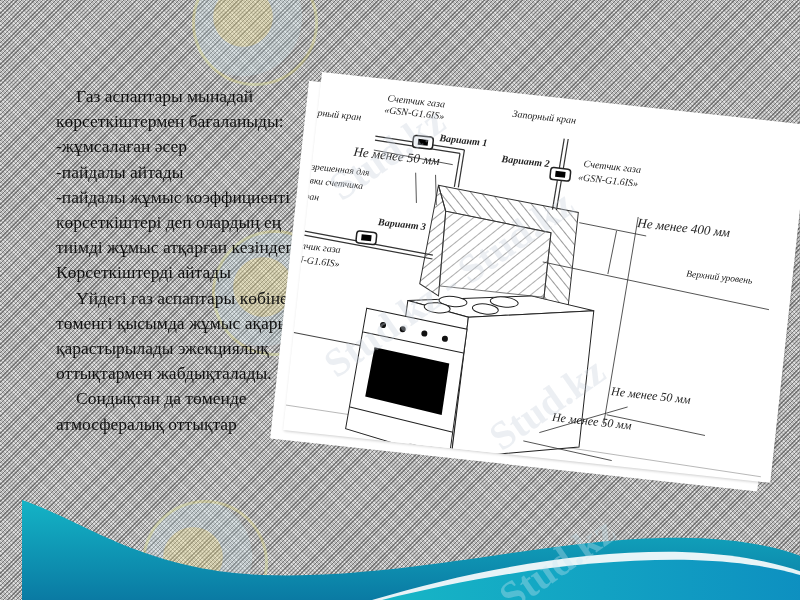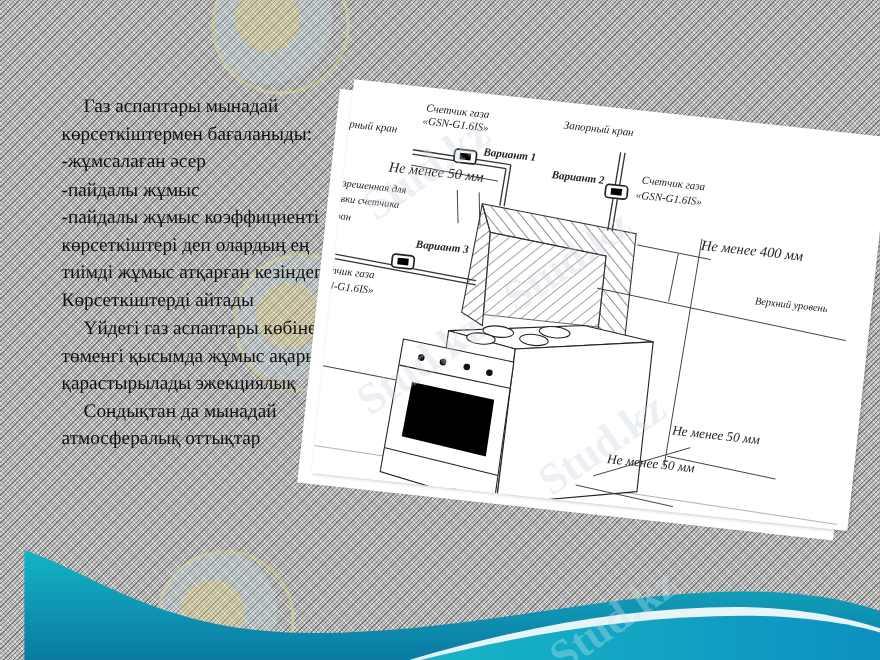--- a/index.html
+++ b/index.html
@@ -59,29 +59,30 @@
 <div class="slide">
 
   <div class="wm-logo" style="left:170px;top:-40px;"></div>
   <div class="wm-logo" style="left:190px;top:230px;"></div>
   <div class="wm-logo" style="left:120px;top:500px;"></div>
 
   <div class="text-block" id="textBlock">
       <span class="line indent">Газ аспаптары мынадай</span>
       <span class="line">көрсеткіштермен бағаланыды:</span>
       <span class="line">-жұмсалаған әсер</span>
-      <span class="line">-пайдалы жұмыс</span>
+      <span class="line">-пайдалы айтады</span>
       <span class="line">-пайдалы жұмыс коэффициенті</span>
       <span class="line">көрсеткіштері деп олардың ең</span>
       <span class="line">тиімді  жұмыс атқарған кезіндегі</span>
       <span class="line">Көрсеткіштерді айтады</span>
       <span class="line indent">Үйдегі газ аспаптары көбінесе</span>
       <span class="line">төменгі қысымда жұмыс ақарып,</span>
       <span class="line"> қарастырылады эжекциялық</span>
-      <span class="line indent">Сондықтан да мынадай</span>
+      <span class="line">оттықтармен жабдықталады.</span>
+      <span class="line indent">Сондықтан да төменде</span>
       <span class="line">атмосфералық оттықтар</span>
     </div>
 
   <div class="diagram-wrap">
     <div class="paper-shadow"></div>
     <div class="paper">
       <svg width="490" height="360" viewBox="0 0 490 360">
         <defs>
           <pattern id="hatchA" width="8" height="8" patternUnits="userSpaceOnUse" patternTransform="rotate(45)">
             <line x1="0" y1="0" x2="0" y2="8" stroke="#333" stroke-width="1"></line>

